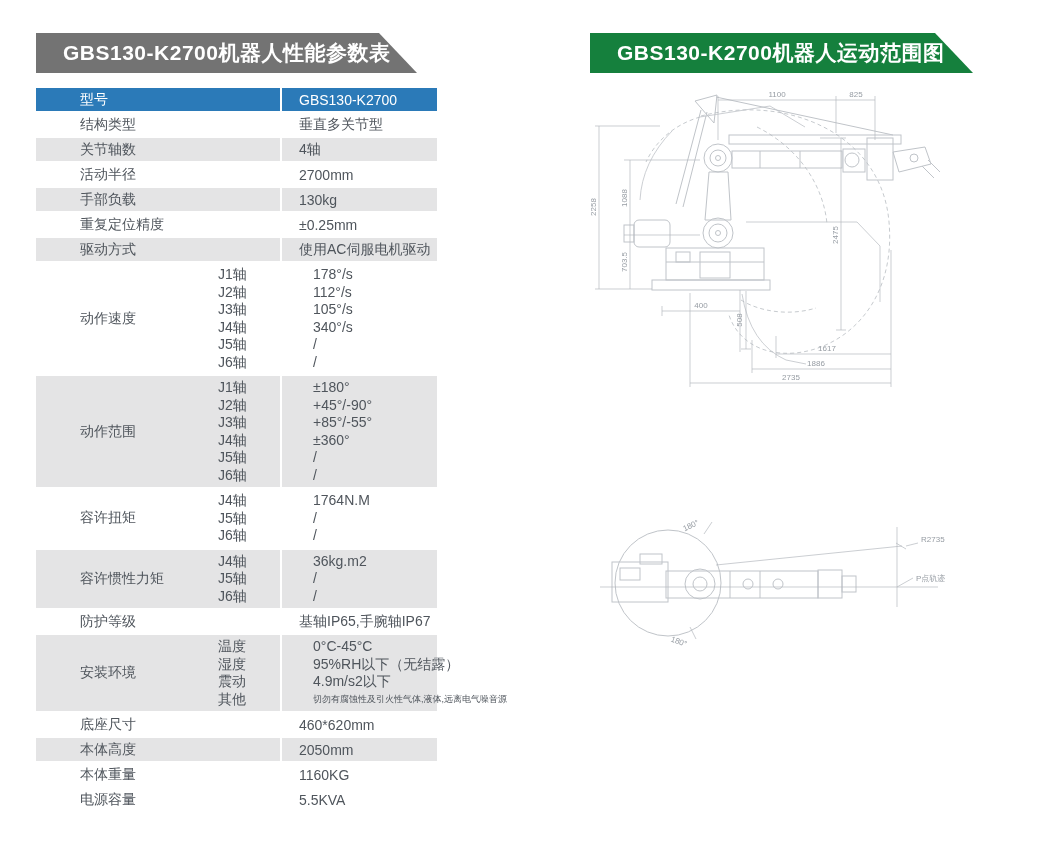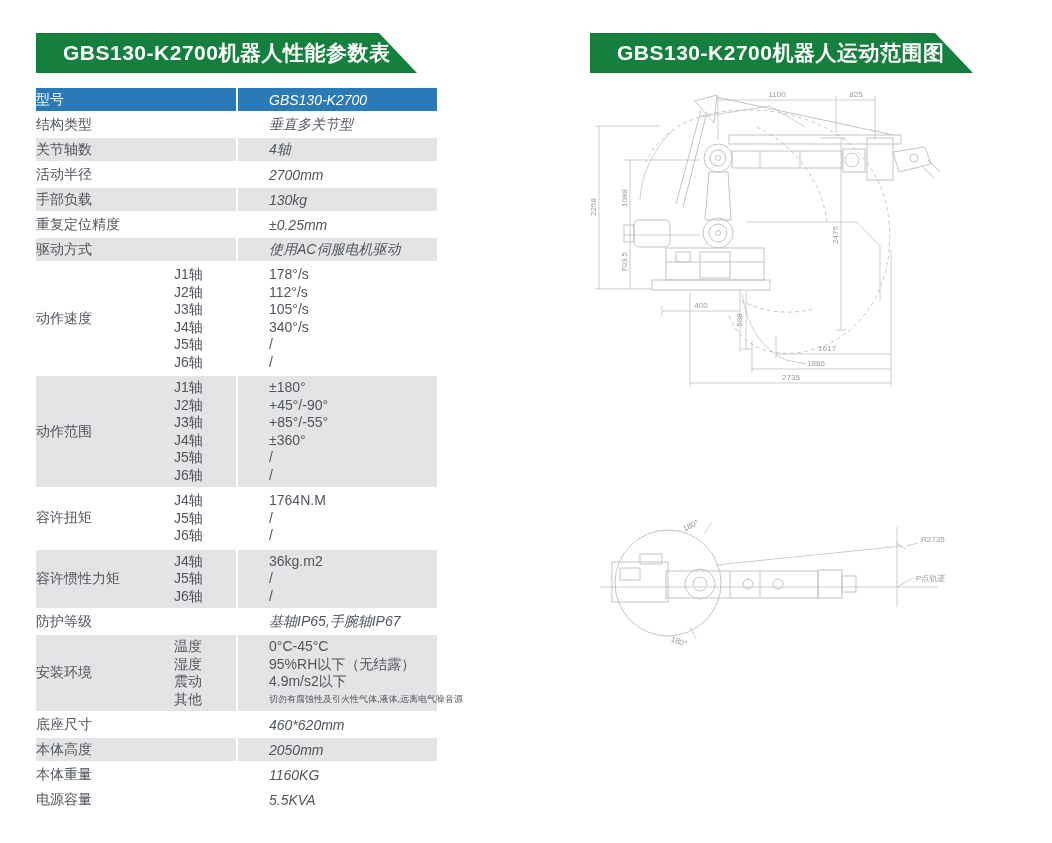--- a/index.html
+++ b/index.html
@@ -7,36 +7,36 @@
     width:1052px;height:843px;position:relative;background:#ffffff;
     font-family:"Liberation Sans","DejaVu Sans",sans-serif;
     overflow:hidden;
   }
   .banner{
     position:absolute;height:40px;top:33px;color:#ffffff;font-weight:bold;
     font-size:21px;line-height:40px;padding-left:27px;box-sizing:border-box;
     letter-spacing:0.5px;white-space:nowrap;
   }
   #banner-left{
-    left:36px;width:381px;background:#15803d;
+    left:36px;width:381px;background:#737373;
     clip-path:polygon(0 0,343px 0,381px 100%,0 100%);
   }
   #banner-right{
     left:590px;width:383px;background:#15803d;
     clip-path:polygon(0 0,345px 0,383px 100%,0 100%);
   }
   .spec-table{
     position:absolute;left:36px;top:88px;width:401px;
     font-size:14px;color:#4f555c;
   }
   .row{display:flex;height:25px;box-sizing:border-box;border-bottom:2px solid #fff;background:#ffffff;}
   .row.shaded{background:#e4e4e5;}
   .row.header-row{background:#2b7ab8;color:#ffffff;}
-  .cell-label{width:200px;flex-shrink:0;box-sizing:border-box;display:flex;align-items:center;white-space:nowrap;}
-  .cell-value{flex:1;box-sizing:border-box;border-left:2px solid #fff;padding-left:31px;display:flex;align-items:center;white-space:nowrap;font-style:italic;}
+  .cell-label{width:200px;flex-shrink:0;box-sizing:border-box;display:flex;align-items:center;white-space:nowrap;margin-left:44px;}
+  .cell-value{flex:1;box-sizing:border-box;border-left:2px solid #fff;padding-left:17px;display:flex;align-items:center;white-space:nowrap;}
   .row.group{height:auto;}
   .row.group .cell-label{width:138px;}
   .subkeys{width:62px;flex-shrink:0;box-sizing:border-box;padding:3px 0;display:flex;flex-direction:column;justify-content:flex-end;}
   .subvals{flex:1;box-sizing:border-box;border-left:2px solid #fff;padding:3px 0 3px 31px;display:flex;flex-direction:column;justify-content:flex-end;}
   .subkey,.subval{height:17.5px;line-height:17.5px;white-space:nowrap;}
   .subval.small{font-size:9px;}
   #diagram{position:absolute;left:580px;top:80px;}
   .dim-text{font-size:8px;fill:#969ca3;}
   .dim-text-cn{font-size:8px;fill:#969ca3;}
 </style>

